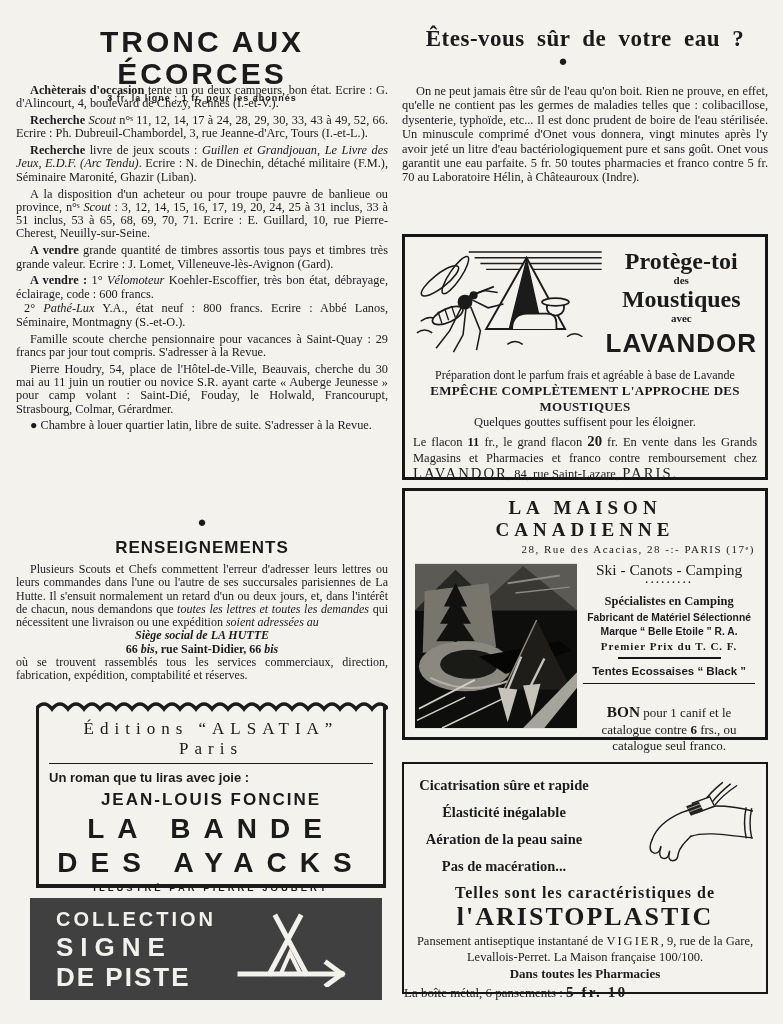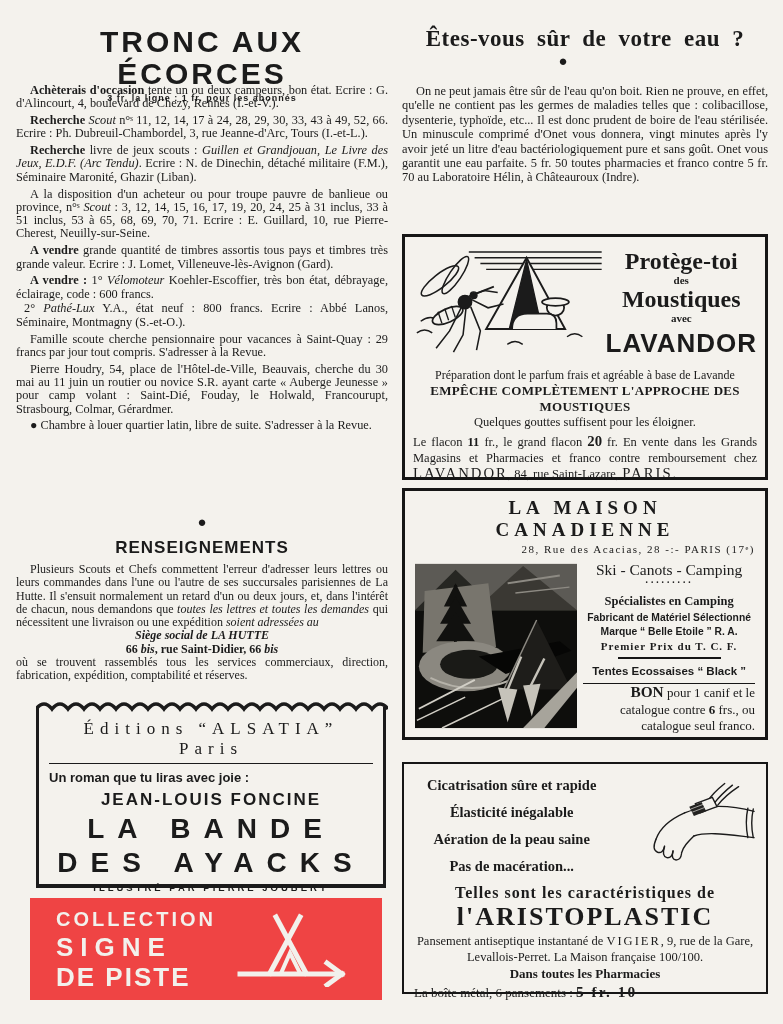--- a/index.html
+++ b/index.html
@@ -42,21 +42,21 @@
                   font-weight:bold;margin-top:5px;}
   .alsatia-book{font-family:"Liberation Sans",sans-serif;font-weight:bold;font-size:28px;
                 letter-spacing:13px;line-height:31px;margin-top:3px;}
   .alsatia-illus{font-family:"Liberation Sans",sans-serif;font-weight:bold;font-size:9.5px;
                  letter-spacing:3px;margin-top:4px;}
   .alsatia-vol{font-family:"Liberation Sans",sans-serif;font-size:14px;text-align:right;
                margin:6px 14px 0 0;}
   .alsatia-vol .price{font-weight:bold;font-size:17px;}
 
   
-  .sdp{position:absolute;top:872px;left:14px;width:352px;height:102px;background:#ef4444;
+  .sdp{position:absolute;top:872px;left:14px;width:352px;height:102px;background:#404040;
        display:flex;align-items:center;justify-content:space-between;padding:0 26px;
        box-sizing:border-box;color:#f2f1ec;}
   .sdp-text{font-family:"Liberation Sans",sans-serif;font-weight:bold;line-height:1;}
   .sdp-l1{font-size:20px;letter-spacing:3px;}
   .sdp-l2{font-size:26px;letter-spacing:7px;margin-top:5px;}
   .sdp-l3{font-size:26px;letter-spacing:2px;margin-top:4px;}
 
   
   .water-title{font-size:23px;font-weight:bold;text-align:center;letter-spacing:0.5px;
                word-spacing:6px;}
@@ -87,23 +87,23 @@
   .can-act{font-weight:normal;font-size:15.5px;}
   .can-dots{font-weight:bold;letter-spacing:2px;font-size:10px;line-height:8px;}
   .can-s1{font-size:12.5px;font-weight:bold;margin-top:7px;}
   .can-s2,.can-s3{font-family:"Liberation Sans",sans-serif;font-weight:bold;font-size:10.3px;
                   margin-top:3px;}
   .can-s4{font-weight:bold;font-size:11px;letter-spacing:1px;margin-top:3px;}
   .can-rule{width:60%;border-top:2px solid #161616;margin:5px auto 0 auto;}
   .can-tents{font-family:"Liberation Sans",sans-serif;font-weight:bold;font-size:11.5px;
              margin-top:6px;}
   .can-rule2{width:100%;border-top:1.5px solid #161616;margin-top:6px;}
-  .can-bon{font-size:13px;line-height:16.5px;text-align:right;margin-top:0;}
-
-  .aristo{top:736px;height:232px;border-width:2.5px;padding:6px 10px;}
+  .can-bon{font-size:13px;line-height:16.5px;text-align:center;margin-top:20px;}
+
+  .aristo{top:736px;height:232px;border-width:2.5px;padding:6px 0;}
   .ari-row{display:flex;align-items:center;}
   .ari-feats{width:200px;text-align:center;font-weight:bold;font-size:14.5px;line-height:27px;}
   .ari-intro{font-weight:bold;font-size:16px;text-align:center;letter-spacing:1px;margin-top:2px;}
   .ari-brand{font-weight:bold;font-size:26px;text-align:center;letter-spacing:2px;}
   .ari-body{font-size:12.5px;line-height:15.5px;text-align:center;margin-top:2px;}
   .ari-pharma{font-weight:bold;font-size:13px;text-align:center;margin-top:1px;}
   .ari-price{font-size:13px;text-align:left;margin-top:1px;}
 
   svg{display:block;}
 </style>

